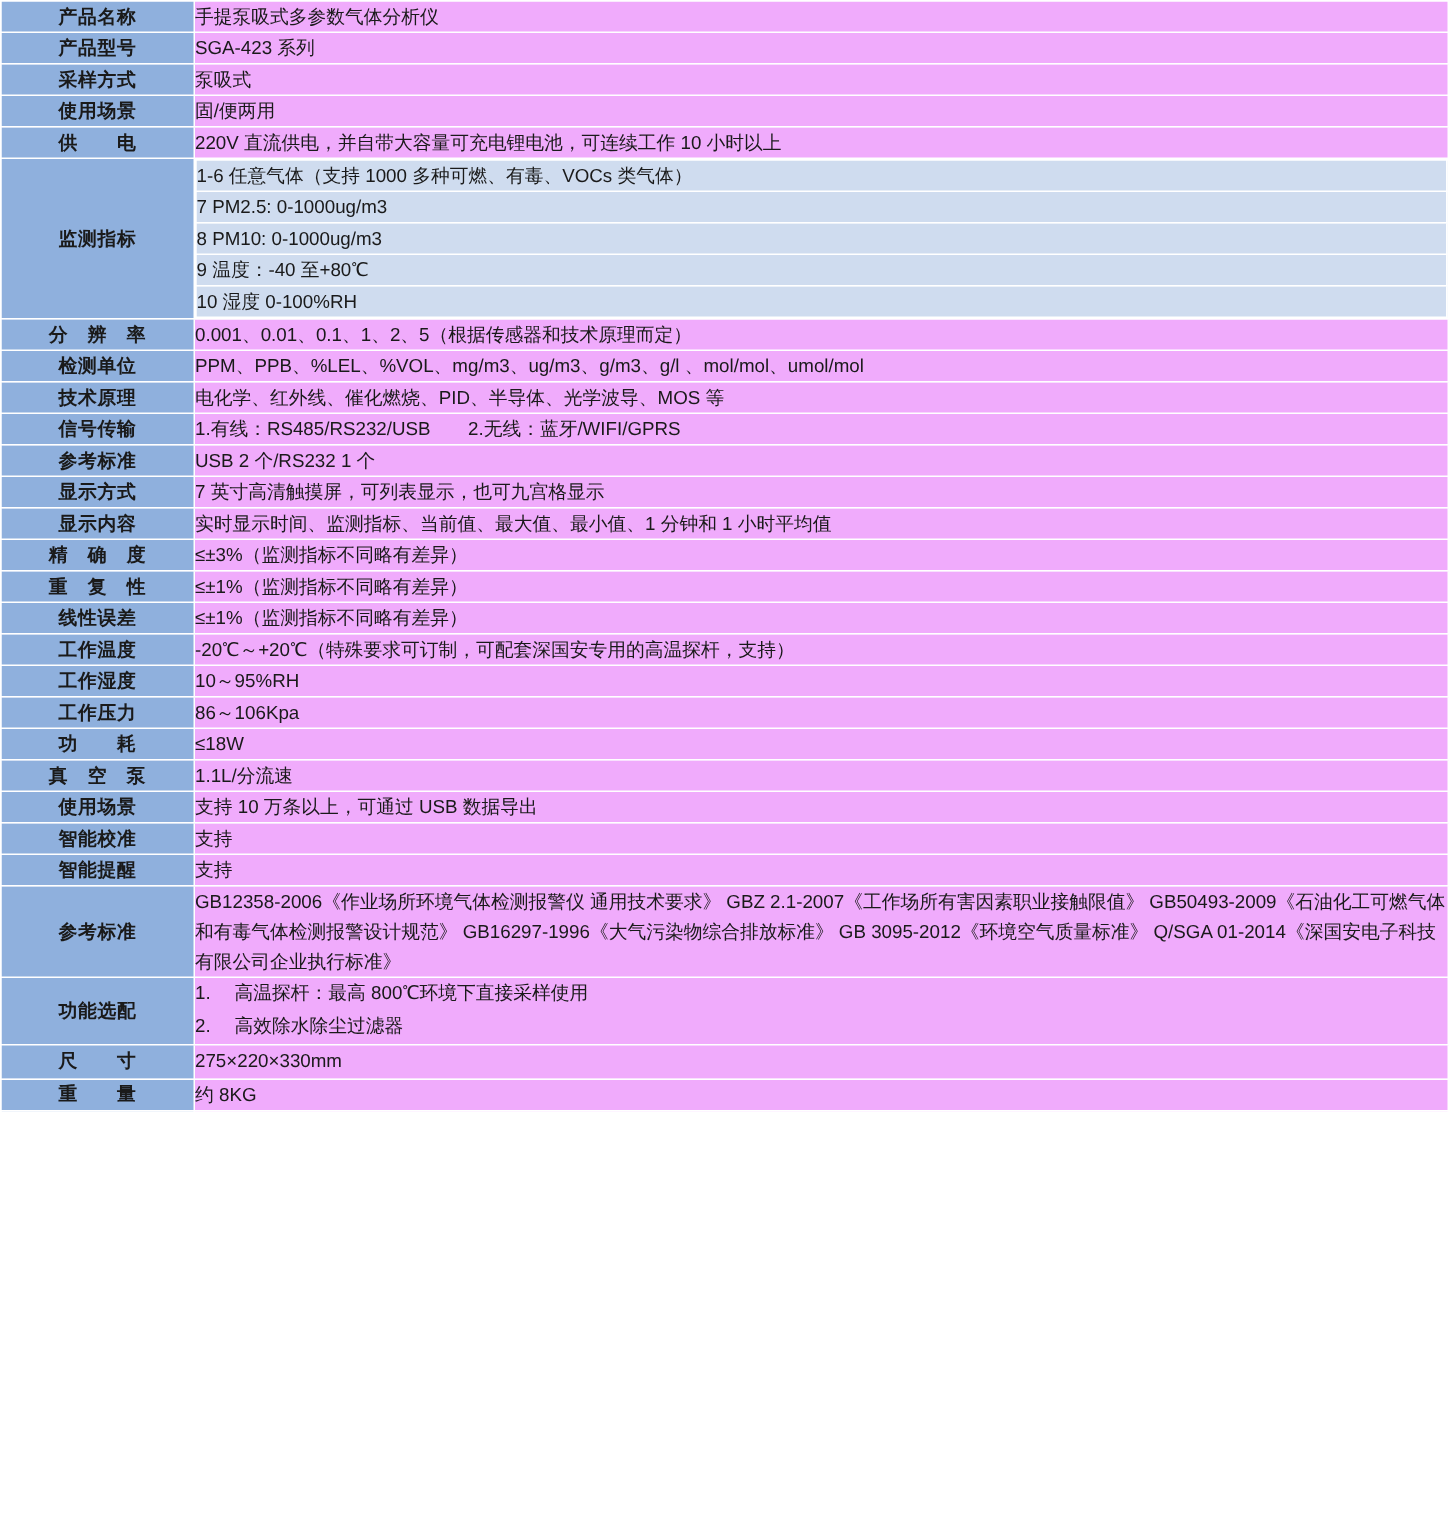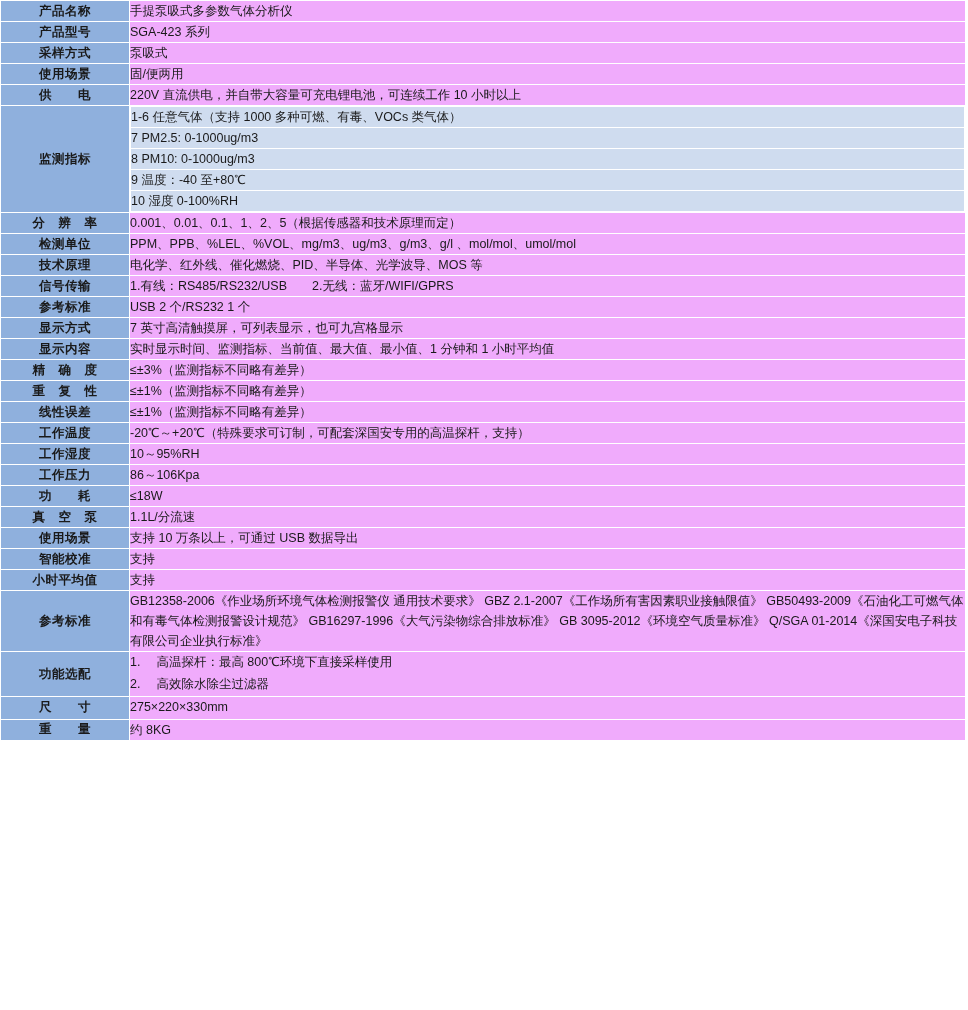--- a/index.html
+++ b/index.html
@@ -172,21 +172,21 @@
     </tr>
     <tr>
       <td class="label">使用场景</td>
       <td class="value">支持 10 万条以上，可通过 USB 数据导出</td>
     </tr>
     <tr>
       <td class="label">智能校准</td>
       <td class="value">支持</td>
     </tr>
     <tr>
-      <td class="label">小时平均值</td>
+      <td class="label">智能提醒</td>
       <td class="value">支持</td>
     </tr>
     <tr>
       <td class="label">参考标准</td>
       <td class="value">GB12358-2006《作业场所环境气体检测报警仪 通用技术要求》
 GBZ 2.1-2007《工作场所有害因素职业接触限值》
 GB50493-2009《石油化工可燃气体和有毒气体检测报警设计规范》
 GB16297-1996《大气污染物综合排放标准》
 GB 3095-2012《环境空气质量标准》
 Q/SGA 01-2014《深国安电子科技有限公司企业执行标准》</td>

